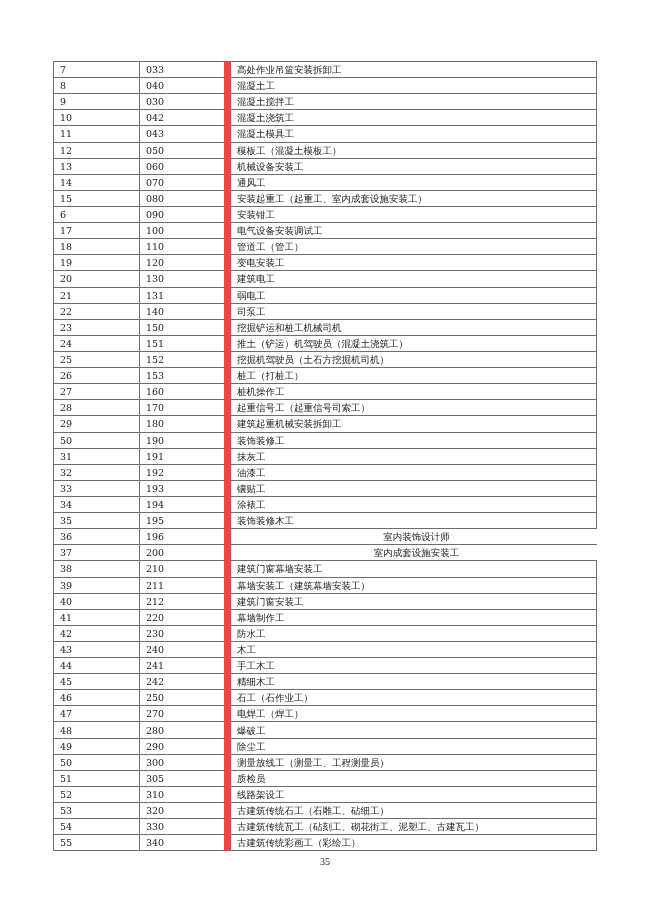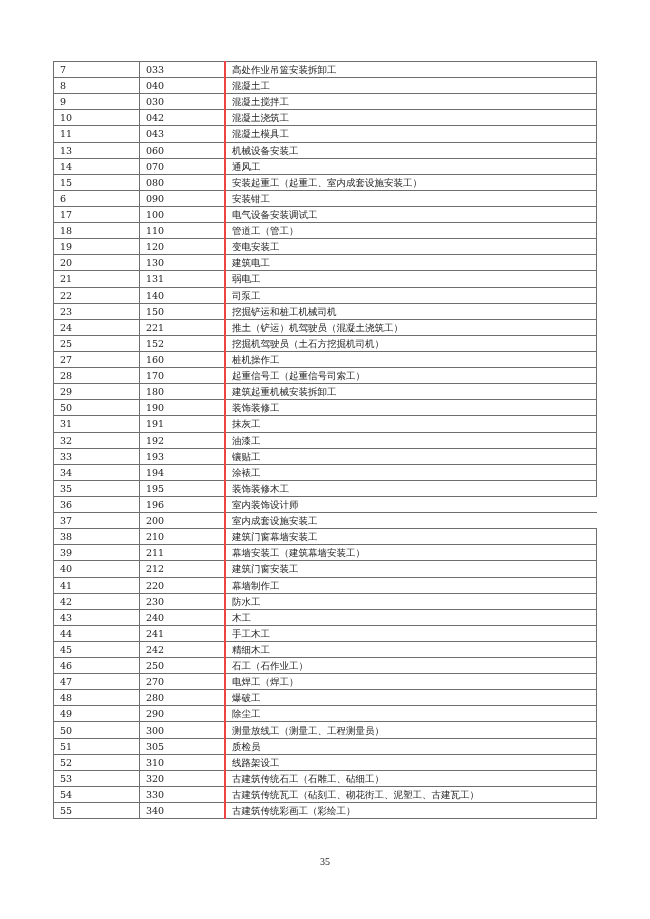--- a/index.html
+++ b/index.html
@@ -34,22 +34,22 @@
       padding: 0 0 0 6px;
       border: 1px solid #6e6e6e;
       font-size: 9.5px;
       line-height: 15px;
       white-space: nowrap;
       overflow: hidden;
       vertical-align: middle;
     }
     table.jobs td.c1 { width: 79px; }
     table.jobs td.c2 { width: 78px; }
-    table.jobs td.c3 { border-left: 2px solid #ef4444; }
-    table.jobs tr.open-right td.c3 { border-right-color: transparent; }
+    table.jobs td.c3 { border-left: 7px solid #ef4444; }
+    table.jobs tr.open-right td.c3 { border-right-color: transparent; text-align: center; }
     .page-number {
       position: absolute;
       left: 0;
       width: 650px;
       top: 856px;
       text-align: center;
       font-size: 10px;
       font-family: "Liberation Serif", serif;
     }
   </style>
@@ -78,20 +78,25 @@
           <td class="c1">10</td>
           <td class="c2">042</td>
           <td class="c3">混凝土浇筑工</td>
         </tr>
         <tr>
           <td class="c1">11</td>
           <td class="c2">043</td>
           <td class="c3">混凝土模具工</td>
         </tr>
         <tr>
+          <td class="c1">12</td>
+          <td class="c2">050</td>
+          <td class="c3">模板工（混凝土模板工）</td>
+        </tr>
+        <tr>
           <td class="c1">13</td>
           <td class="c2">060</td>
           <td class="c3">机械设备安装工</td>
         </tr>
         <tr>
           <td class="c1">14</td>
           <td class="c2">070</td>
           <td class="c3">通风工</td>
         </tr>
         <tr>
@@ -134,27 +139,32 @@
           <td class="c2">140</td>
           <td class="c3">司泵工</td>
         </tr>
         <tr>
           <td class="c1">23</td>
           <td class="c2">150</td>
           <td class="c3">挖掘铲运和桩工机械司机</td>
         </tr>
         <tr>
           <td class="c1">24</td>
-          <td class="c2">221</td>
+          <td class="c2">151</td>
           <td class="c3">推土（铲运）机驾驶员（混凝土浇筑工）</td>
         </tr>
         <tr>
           <td class="c1">25</td>
           <td class="c2">152</td>
           <td class="c3">挖掘机驾驶员（土石方挖掘机司机）</td>
+        </tr>
+        <tr>
+          <td class="c1">26</td>
+          <td class="c2">153</td>
+          <td class="c3">桩工（打桩工）</td>
         </tr>
         <tr>
           <td class="c1">27</td>
           <td class="c2">160</td>
           <td class="c3">桩机操作工</td>
         </tr>
         <tr>
           <td class="c1">28</td>
           <td class="c2">170</td>
           <td class="c3">起重信号工（起重信号司索工）</td>

